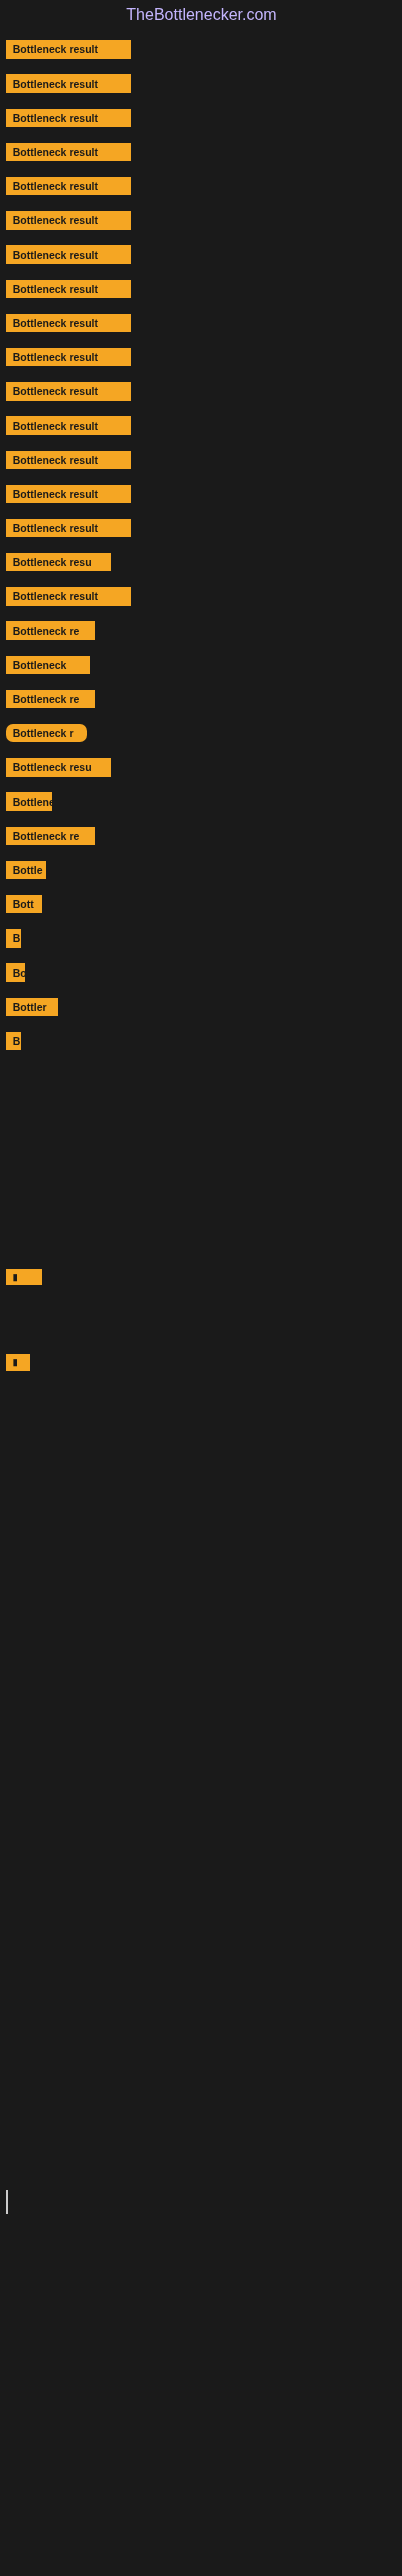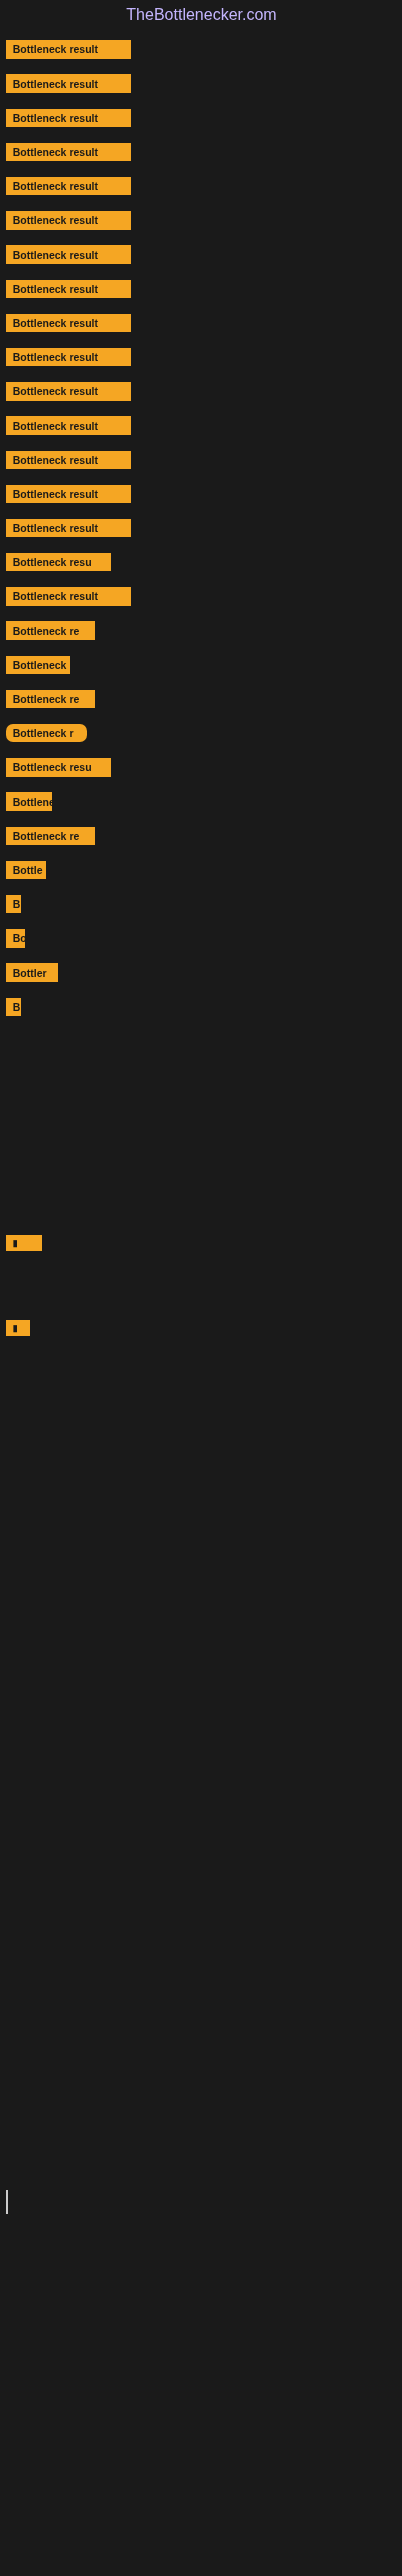--- a/index.html
+++ b/index.html
@@ -102,39 +102,42 @@
     <div class="row">
       <div class="bottleneck-bar" style="width: 105px;">Bottleneck resu</div>
     </div>
     <div class="row">
       <div class="bottleneck-bar" style="width: 125px;">Bottleneck result</div>
     </div>
     <div class="row">
       <div class="bottleneck-bar" style="width: 89px;">Bottleneck re</div>
     </div>
     <div class="row">
-      <div class="bottleneck-bar" style="width: 64px;">Bottleneck</div>
+      <div class="bottleneck-bar" style="width: 84px;">Bottleneck</div>
     </div>
     <div class="row">
       <div class="bottleneck-bar" style="width: 89px;">Bottleneck re</div>
     </div>
     <div class="row">
       <div class="bottleneck-bar" style="width: 81px; border-radius: 7px;">Bottleneck r</div>
     </div>
     <div class="row">
       <div class="bottleneck-bar" style="width: 105px;">Bottleneck resu</div>
     </div>
     <div class="row">
       <div class="bottleneck-bar" style="width: 46px;">Bottlenec</div>
     </div>
     <div class="row">
       <div class="bottleneck-bar" style="width: 89px;">Bottleneck re</div>
     </div>
     <div class="row">
       <div class="bottleneck-bar" style="width: 40px;">Bottle</div>
+    </div>
+    <div class="row">
+      <div class="bottleneck-bar" style="width: 36px;">Bott</div>
     </div>
     <div class="row">
       <div class="bottleneck-bar" style="width: 14.5px;">B</div>
     </div>
     <div class="row">
       <div class="bottleneck-bar" style="width: 19px;">Bo</div>
     </div>
     <div class="row">
       <div class="bottleneck-bar" style="width: 52px;">Bottler</div>
     </div>

